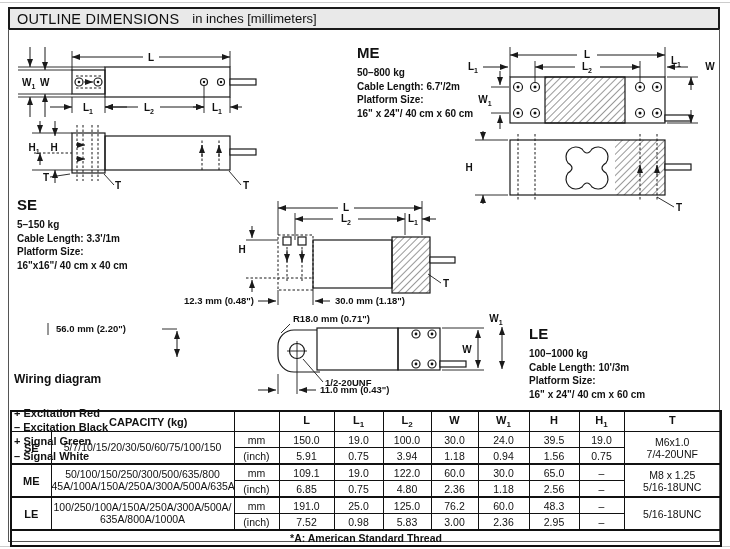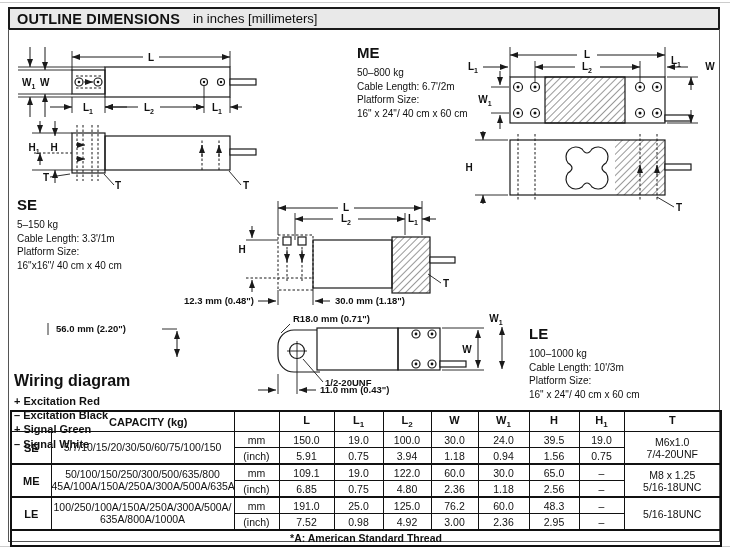--- a/index.html
+++ b/index.html
@@ -1,32 +1,32 @@
 <!DOCTYPE html>
 <html><head>
 <meta charset="utf-8">
 <style>
   html,body{margin:0;padding:0;background:#fff;}
   .page{position:relative;width:730px;height:549px;background:#fff;overflow:hidden;
         font-family:"Liberation Sans",sans-serif;color:#111;}
   .scanline{position:absolute;left:0;width:730px;height:1px;background:#cccccc;}
   .titlebar{position:absolute;left:8px;top:7px;width:712px;height:23px;background:#e9e9e9;
             border:2px solid #1a1a1a;box-sizing:border-box;display:flex;align-items:center;padding-left:7px;}
-  .titlebar .tmain{font-size:14.5px;font-weight:bold;letter-spacing:.2px;}
+  .titlebar .tmain{font-size:14.5px;font-weight:normal;letter-spacing:.2px;}
   .titlebar .tsub{font-size:13px;margin-left:13px;}
   .frame{position:absolute;left:8px;top:29px;width:712px;height:513px;box-sizing:border-box;
          border-left:1px solid #555;border-right:1px solid #555;border-bottom:1px solid #555;}
   .model{position:absolute;z-index:3;}
   .model .mname{font-weight:bold;font-size:15px;margin-bottom:5px;}
-  .model .mline{font-weight:normal;font-size:10px;line-height:13.5px;white-space:nowrap;}
+  .model .mline{font-weight:bold;font-size:10px;line-height:13.5px;white-space:nowrap;}
   #se-block{left:17px;top:196px;}
   #me-block{left:357px;top:44px;}
   #le-block{left:529px;top:325px;}
   .wiring{position:absolute;left:14px;top:372px;z-index:6;}
-  .wiring .whead{font-size:16px;font-weight:bold;margin-bottom:4px;}
+  .wiring .whead{font-size:12px;font-weight:bold;margin-bottom:20px;}
   .wiring .witem{font-size:11px;font-weight:bold;line-height:14.2px;white-space:nowrap;}
   .dim-table{position:absolute;left:10px;top:410px;width:710px;z-index:2;
              border-collapse:collapse;table-layout:fixed;border:2px solid #111;}
   .dim-table td,.dim-table th{border:1px solid #111;text-align:center;vertical-align:middle;
              padding:0;font-size:10.5px;font-weight:normal;overflow:hidden;}
   .dim-table tr.h th{height:19px;font-size:11px;font-weight:bold;}
   .dim-table th sub{font-size:8px;}
   .dim-table td{height:15px;}
   .dim-table .mlabel{font-weight:bold;font-size:11px;}
   .dim-table .cap{font-size:10.5px;line-height:11.5px;}
@@ -414,21 +414,21 @@
       <td>–</td>
       <td rowspan="2" class="tcell">
         <div></div>
         <div>5/16-18UNC</div>
       </td>
     </tr>
     <tr>
       <td class="unit">(inch)</td>
       <td>7.52</td>
       <td>0.98</td>
-      <td>4.92</td>
+      <td>5.83</td>
       <td>3.00</td>
       <td>2.36</td>
       <td>2.95</td>
       <td>–</td>
     </tr>
     <tr class="foot">
       <td colspan="11">*A: American Standard Thread</td>
     </tr>
   </tbody>
     </table>

